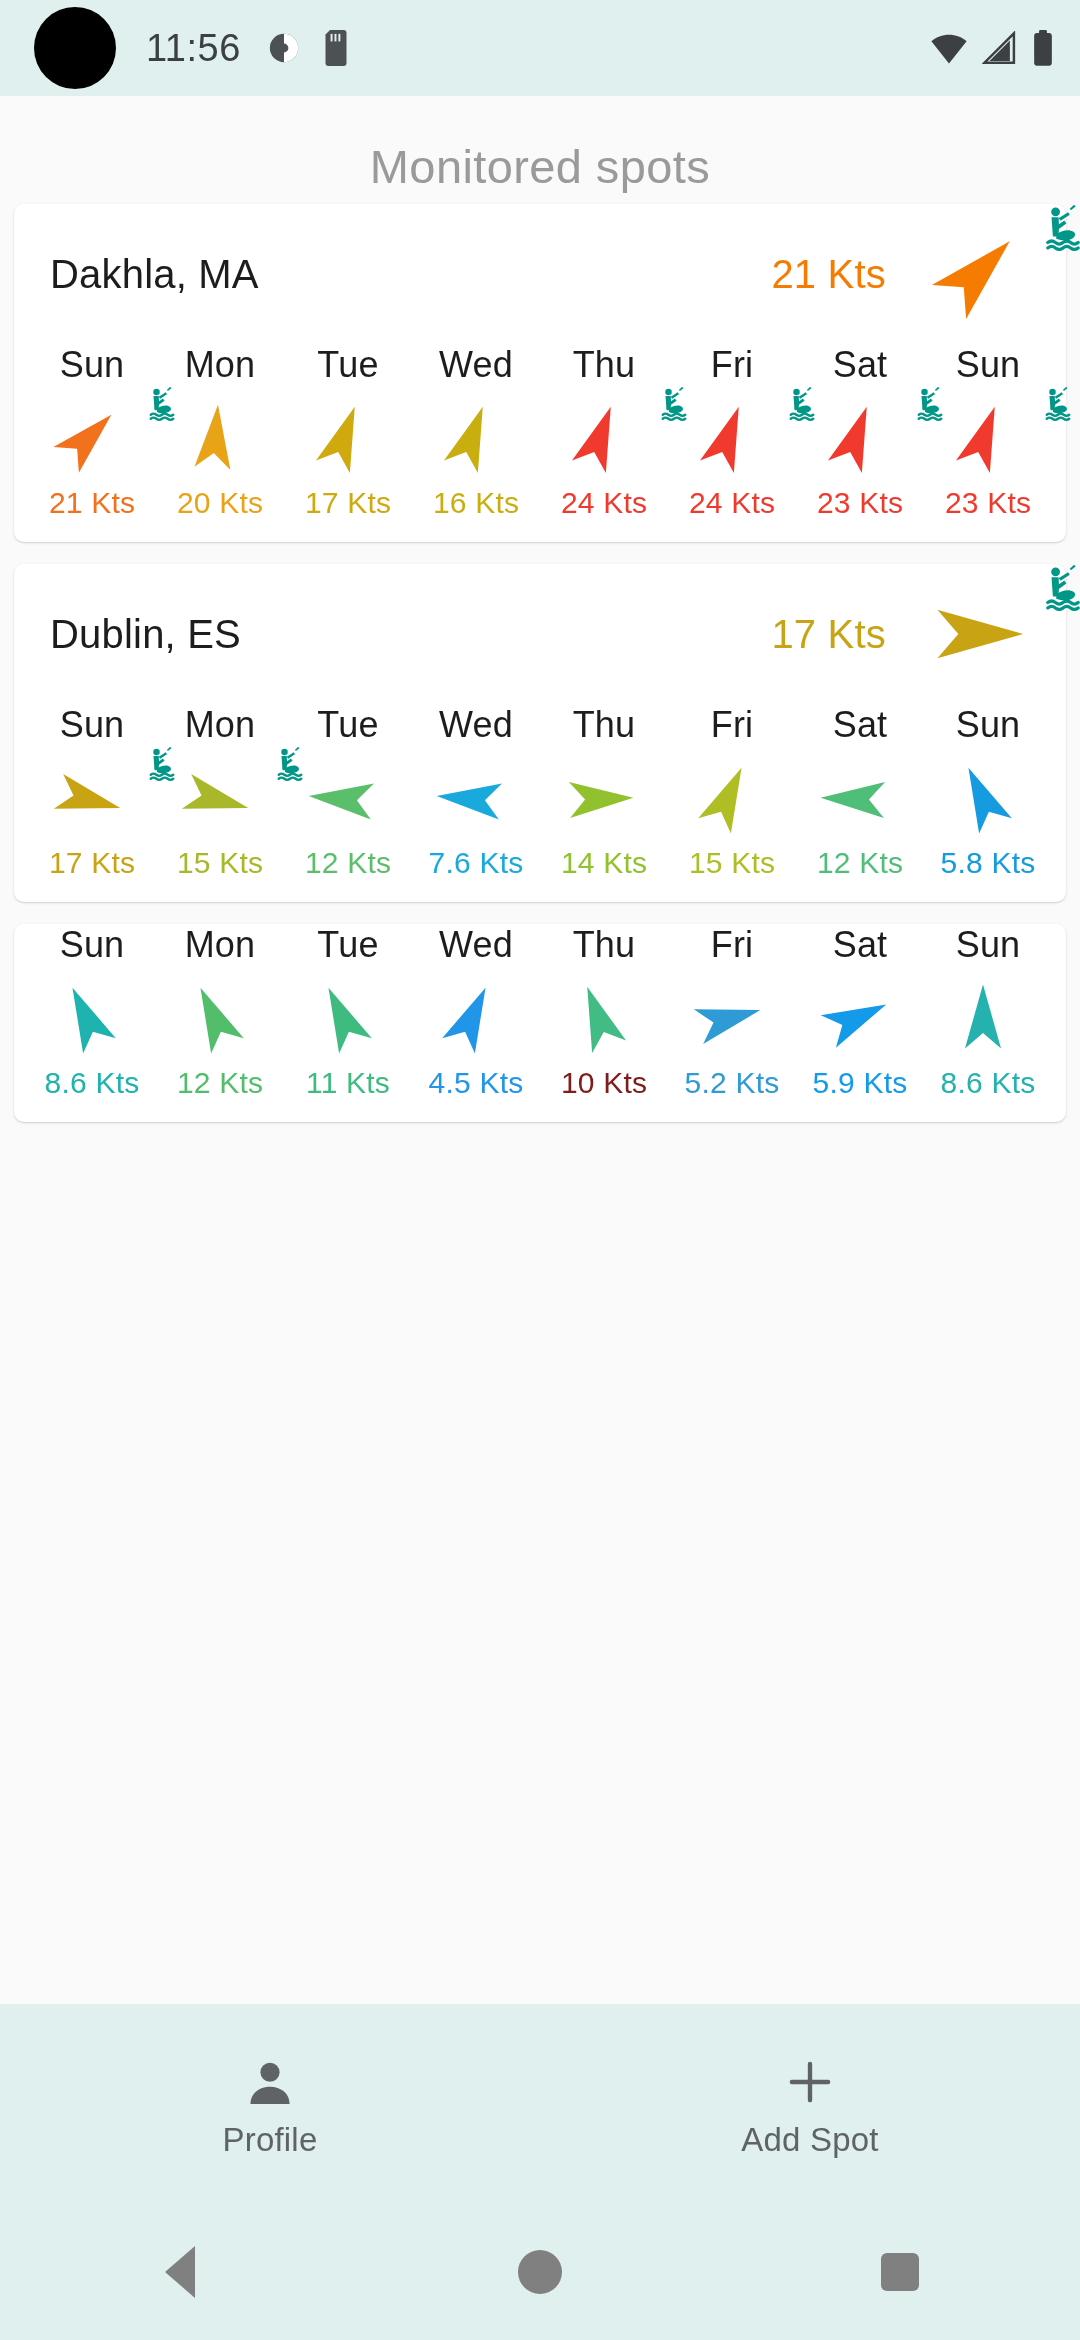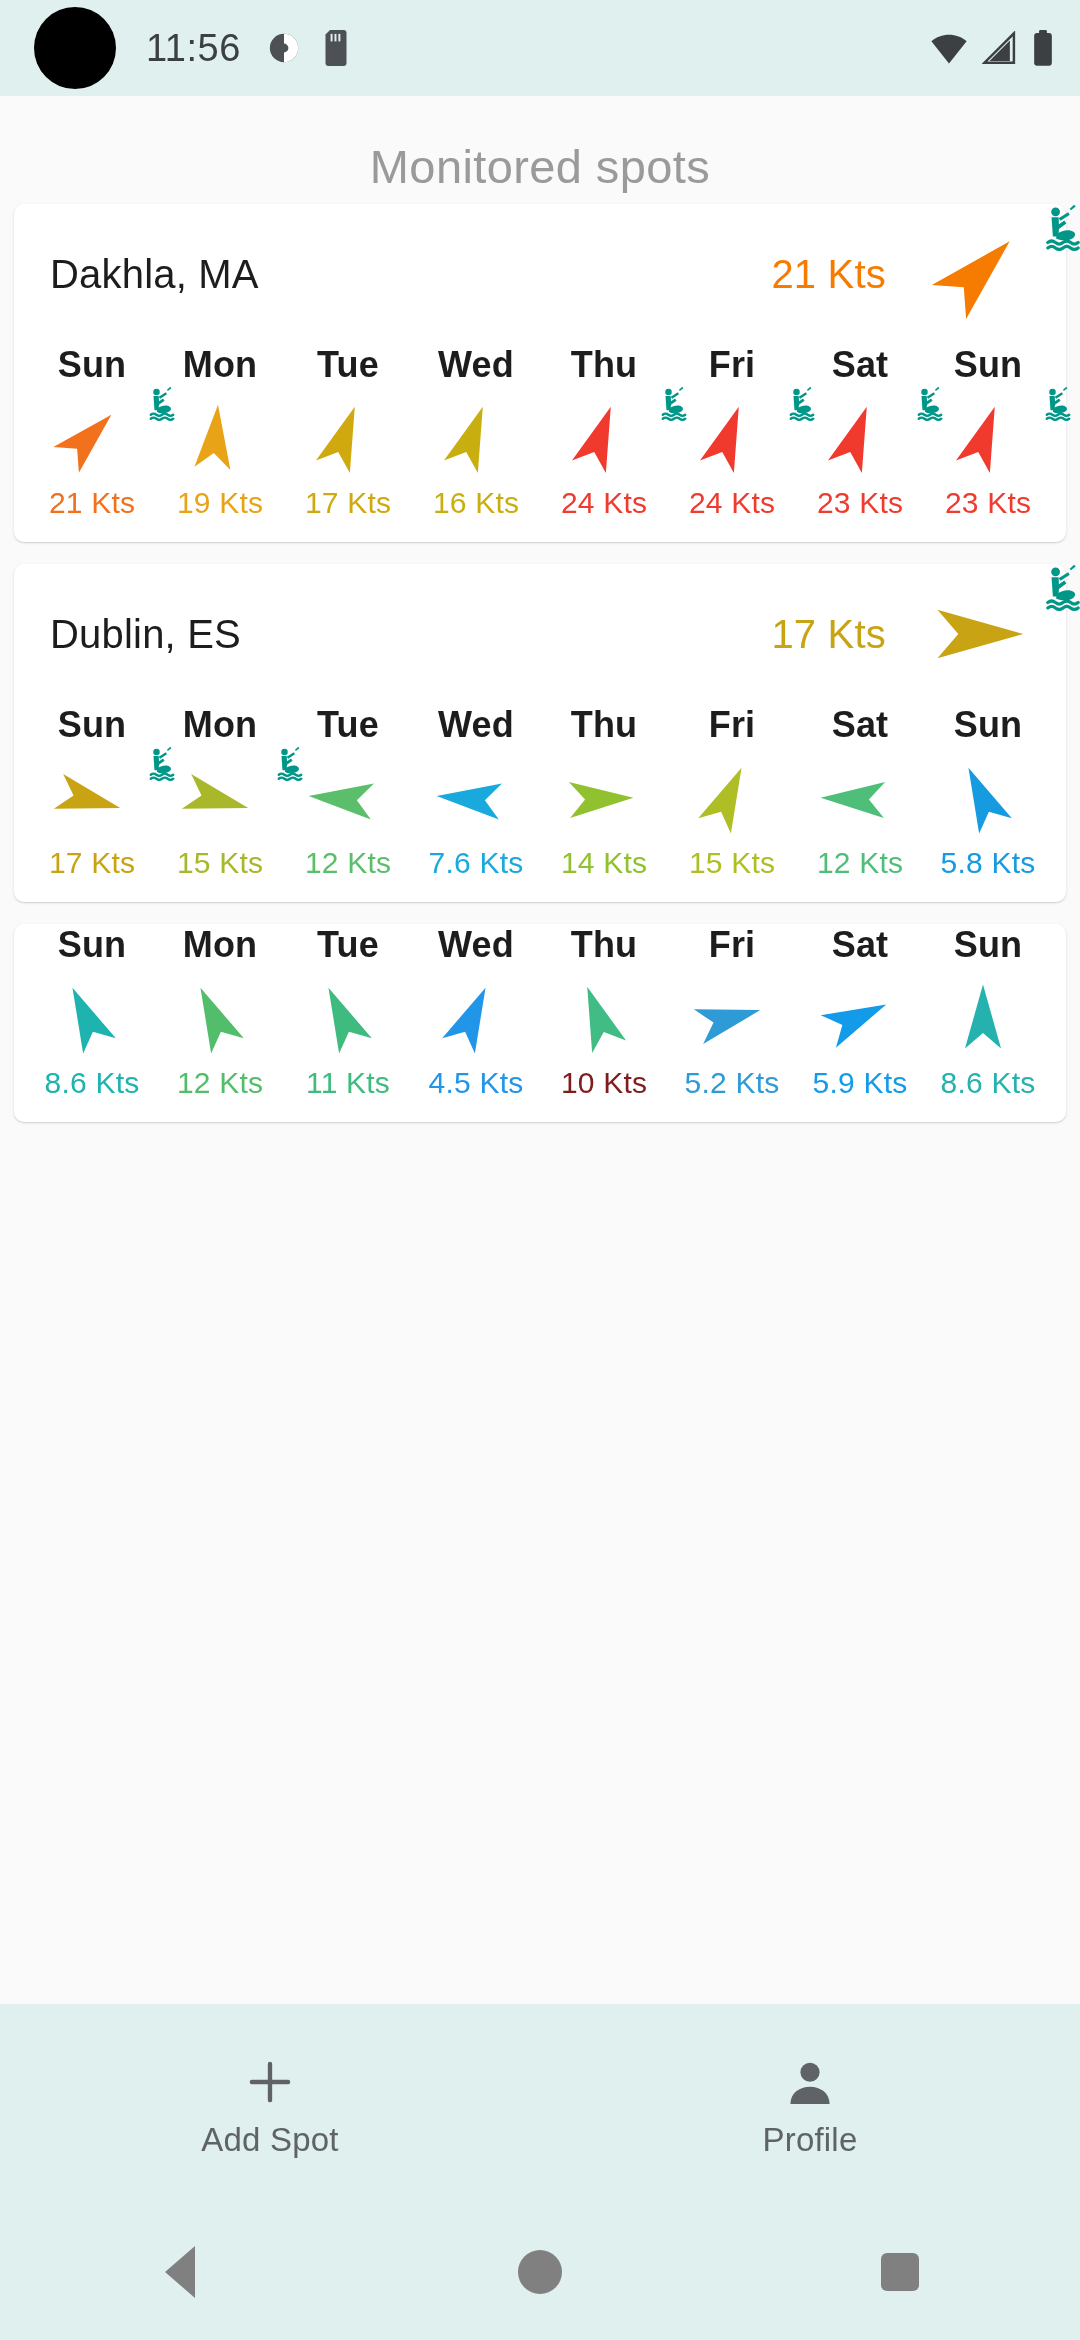--- a/index.html
+++ b/index.html
@@ -90,21 +90,21 @@
   
   .days{
     display:flex;
     padding:0 14px;
   }
   .day{
     flex:1 1 0;
     display:flex;flex-direction:column;align-items:center;
   }
   .day-label{
-    font-size:36px;color:#1d1d1d;font-weight:700;
+    font-size:36px;color:#1d1d1d;font-weight:400;
     margin-bottom:4px;letter-spacing:.2px;
   }
   .day-arrow{
     width:96px;height:92px;position:relative;
   }
   .day-arrow svg{position:absolute;inset:0;}
   .day-speed{
     font-size:30px;margin-top:4px;letter-spacing:.2px;
   }
 
@@ -237,21 +237,21 @@
           <div class="day-label">Mon</div>
           <div class="day-arrow">
             <div style="position:absolute;left:2px;top:8px;">
               <svg width="82" height="82" viewBox="0 0 100 100">
                 <g transform="rotate(185 50 50)">
                   <path d="M50 92 L28 14 L50 33 L72 14 Z" fill="#E8A317"></path>
                 </g>
               </svg>
             </div>
           </div>
-          <div class="day-speed" style="color:#E8A317">19 Kts</div>
+          <div class="day-speed" style="color:#E8A317">20 Kts</div>
         </div>
         <div class="day">
           <div class="day-label">Tue</div>
           <div class="day-arrow">
             <div style="position:absolute;left:2px;top:8px;">
               <svg width="82" height="82" viewBox="0 0 100 100">
                 <g transform="rotate(200 50 50)">
                   <path d="M50 92 L28 14 L50 33 L72 14 Z" fill="#CFA90E"></path>
                 </g>
               </svg>
@@ -632,36 +632,36 @@
           <div class="day-speed" style="color:#25B2AF">8.6 Kts</div>
         </div>
       </div>
     </div>
   </div>
 
 <div class="bottomnav">
 
   <div class="navitem nav-idle">
     <div class="navicon">
-      <svg width="58" height="58" viewBox="0 0 24 24">
-        <path d="M12 4.5v15M4.5 12h15" stroke="#5f6368" stroke-width="1.8" stroke-linecap="round"></path>
-      </svg>
-    </div>
-    <div class="navlabel">Add Spot</div>
-  </div>
-
-  <div class="navitem nav-idle">
-    <div class="navicon">
       <svg width="56" height="56" viewBox="0 0 24 24">
         <circle cx="12" cy="7.4" r="4.1" fill="#5f6368"></circle>
         <path d="M3.6 21c0-4.6 3.8-7.4 8.4-7.4s8.4 2.8 8.4 7.4z" fill="#5f6368"></path>
       </svg>
     </div>
     <div class="navlabel">Profile</div>
   </div>
+
+  <div class="navitem nav-idle">
+    <div class="navicon">
+      <svg width="58" height="58" viewBox="0 0 24 24">
+        <path d="M12 4.5v15M4.5 12h15" stroke="#5f6368" stroke-width="1.8" stroke-linecap="round"></path>
+      </svg>
+    </div>
+    <div class="navlabel">Add Spot</div>
+  </div>
 </div>
 
 <div class="sysnav">
   <div class="sysbtn">
       <div class="sys-back"></div>
     </div>
   <div class="sysbtn">
       <div class="sys-home"></div>
     </div>
   <div class="sysbtn">

